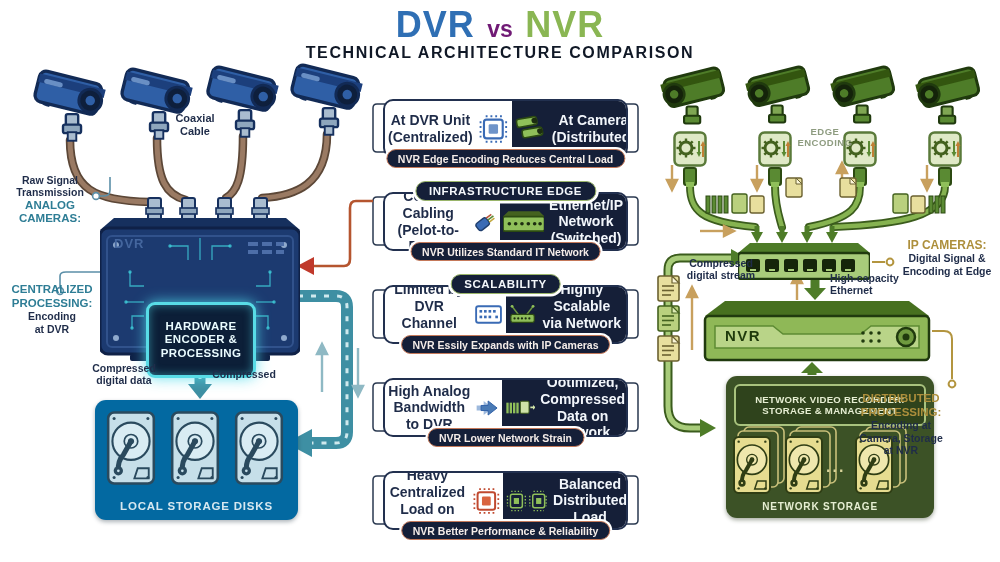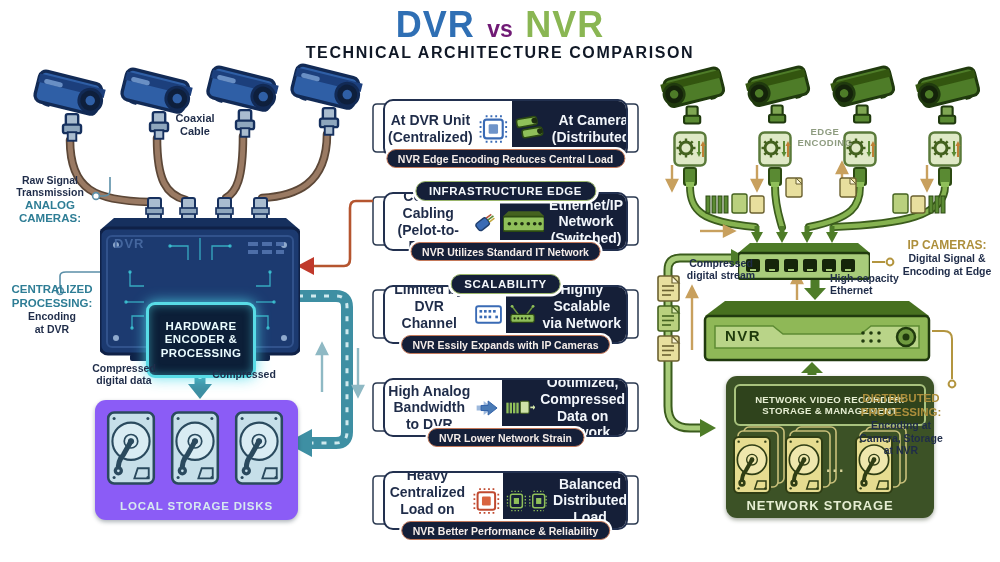--- a/index.html
+++ b/index.html
@@ -32,21 +32,21 @@
   .mid-txt{font-size:14px;}
   .wt{color:#f2f6fb;}
   .mid-pill{position:absolute;top:61px;left:50%;transform:translateX(-50%);background:#151f38;color:#f4ece8;
             border:1.5px solid #c5795a;border-radius:11px;padding:2.5px 11px;font-size:10.5px;font-weight:bold;
             white-space:nowrap;box-shadow:0 0 0 2px #fff;z-index:3;}
   
   .dvr-core{position:absolute;left:46px;top:46px;width:104px;height:70px;background:#0c1f38;border:3px solid #58dce6;
             border-radius:9px;box-shadow:0 0 14px rgba(80,220,235,.85), inset 0 0 10px rgba(80,220,235,.5);
             color:#eafcff;font-size:11.5px;font-weight:bold;display:flex;align-items:center;justify-content:center;
             letter-spacing:.4px;margin-top:40px;}
-  .stor-left{position:absolute;left:95px;top:400px;width:203px;height:120px;background:#8b5cf6;border-radius:11px;
+  .stor-left{position:absolute;left:95px;top:400px;width:203px;height:120px;background:#0369a1;border-radius:11px;
              box-shadow:0 2px 4px rgba(20,40,55,.35);z-index:2;}
   .stor-right{position:absolute;left:726px;top:376px;width:184px;height:142px;background:#3c5226;border-radius:11px;
               box-shadow:0 2px 4px rgba(30,45,15,.4);z-index:2;padding-left:24px;}
   .rec-head{position:absolute;left:8px;top:8px;right:8px;height:38px;background:#2f431c;border:2px solid #a9c37e;
             border-radius:6px;color:#e6eed2;font-size:9.6px;display:flex;align-items:center;justify-content:center;
             letter-spacing:.3px;}
   .chipbox{position:absolute;width:34px;height:36px;z-index:2;}
   .dev{position:absolute;z-index:2;}
 </style>
 </head>
@@ -784,21 +784,21 @@
         <rect x="70" y="1" width="40" height="56" rx="5"></rect>
           <rect x="64" y="5" width="40" height="56" rx="5"></rect>
         <rect x="140" y="1" width="40" height="56" rx="5"></rect>
           <rect x="134" y="5" width="40" height="56" rx="5"></rect>
       </g>
       <use href="#hddY" x="6" y="9" width="40" height="60"></use>
       <use href="#hddY" x="58" y="9" width="40" height="60"></use>
       <use href="#hddY" x="128" y="9" width="40" height="60"></use>
     </svg>
     <div class="abs" style="left:100px;top:82px;color:#d8d49a;font-weight:bold;font-size:16px;letter-spacing:2px">...</div>
-    <div class="abs lbl" style="left:0;bottom:5px;width:188px;color:#e6eed2;font-size:13px;letter-spacing:.8px">NETWORK STORAGE</div>
+    <div class="abs lbl" style="left:0;bottom:5px;width:188px;color:#e6eed2;font-size:10px;letter-spacing:.8px">NETWORK STORAGE</div>
   </div>
 
   <div class="abs fg" style="left:842px;top:392px;width:118px">
     <div class="lbl gold-t" style="font-size:11.5px">DISTRIBUTED
 PROCESSING:</div>
     <div class="lbl navy-t" style="font-size:10.5px">Encoding at
 Camera, Storage
 at NVR</div>
   </div>
 

